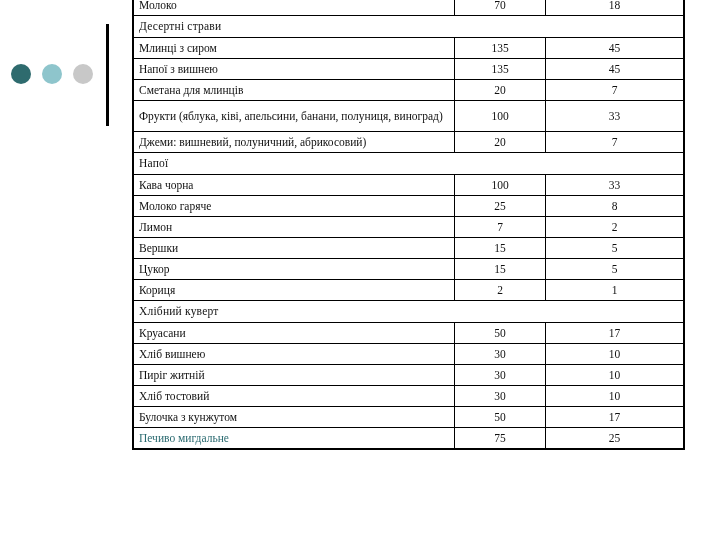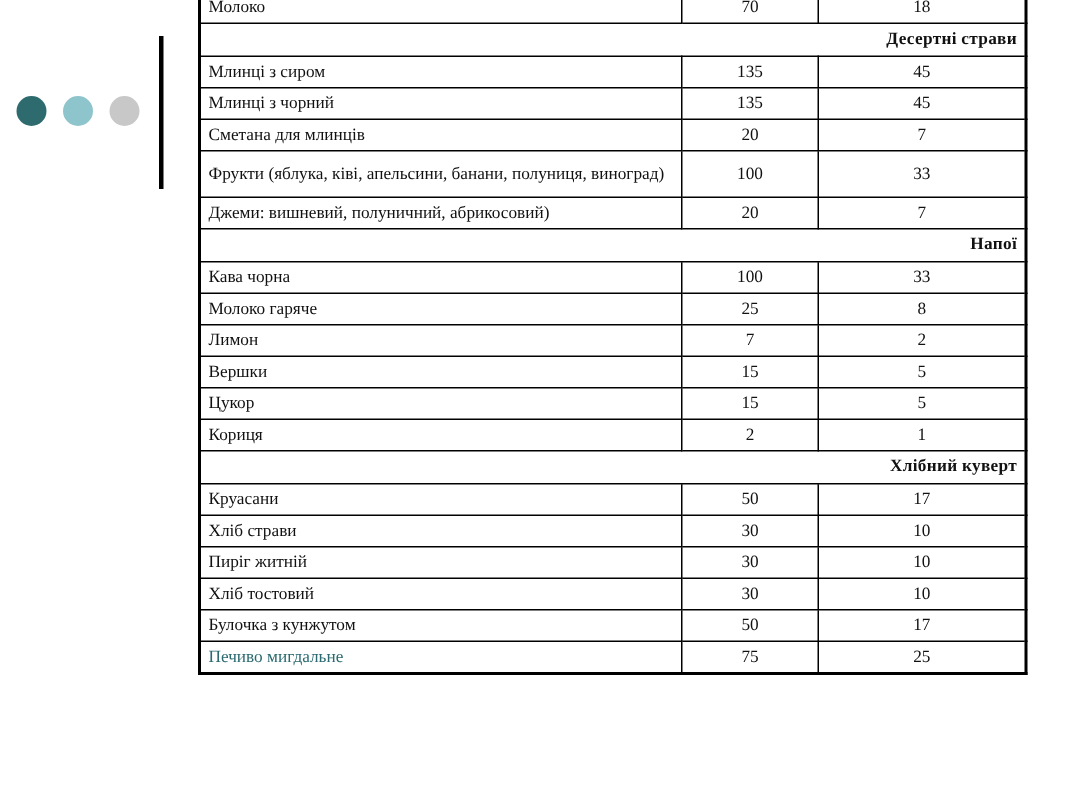--- a/index.html
+++ b/index.html
@@ -15,21 +15,21 @@
     table.menu {
       position:absolute; left:132px; top:-6px; width:553px;
       border-collapse:collapse; font-size:11.5px; line-height:13px;
       border-left:2px solid #000; border-right:2px solid #000; border-bottom:2px solid #000;
     }
     table.menu td { border:1.5px solid #000; padding:0 5px; height:20px; vertical-align:middle; }
     table.menu td.name { width:310px; }
     table.menu td.num { text-align:center; width:80px; }
     table.menu td.num2 { text-align:center; }
     table.menu tr.tall td { height:30px;margin-top:46px; }
-    table.menu tr.section td { font-weight:bold; text-align:right; height:21px; letter-spacing:0.2px; }
+    table.menu tr.section td { font-weight:normal; text-align:left; height:21px; letter-spacing:0.2px; }
     table.menu tr.hl td.name { color:#2a6a70; }
   </style>
 </head>
 <body>
 
 <div class="dot dot1"></div>
 <div class="dot dot2"></div>
 <div class="dot dot3"></div>
 <div class="vbar"></div>
 
@@ -42,21 +42,21 @@
       </tr>
       <tr class="section">
         <td colspan="3">Десертні страви</td>
       </tr>
       <tr>
         <td class="name">Млинці з сиром</td>
         <td class="num">135</td>
         <td class="num2">45</td>
       </tr>
       <tr>
-        <td class="name">Млинці з чорний</td>
+        <td class="name">Напої з вишнею</td>
         <td class="num">135</td>
         <td class="num2">45</td>
       </tr>
       <tr>
         <td class="name">Сметана для млинців</td>
         <td class="num">20</td>
         <td class="num2">7</td>
       </tr>
       <tr class="tall">
         <td class="name">Фрукти (яблука, ківі, апельсини, банани, полуниця, виноград)</td>
@@ -103,21 +103,21 @@
       </tr>
       <tr class="section">
         <td colspan="3">Хлібний куверт</td>
       </tr>
       <tr>
         <td class="name">Круасани</td>
         <td class="num">50</td>
         <td class="num2">17</td>
       </tr>
       <tr>
-        <td class="name">Хліб страви</td>
+        <td class="name">Хліб вишнею</td>
         <td class="num">30</td>
         <td class="num2">10</td>
       </tr>
       <tr>
         <td class="name">Пиріг житній</td>
         <td class="num">30</td>
         <td class="num2">10</td>
       </tr>
       <tr>
         <td class="name">Хліб тостовий</td>

